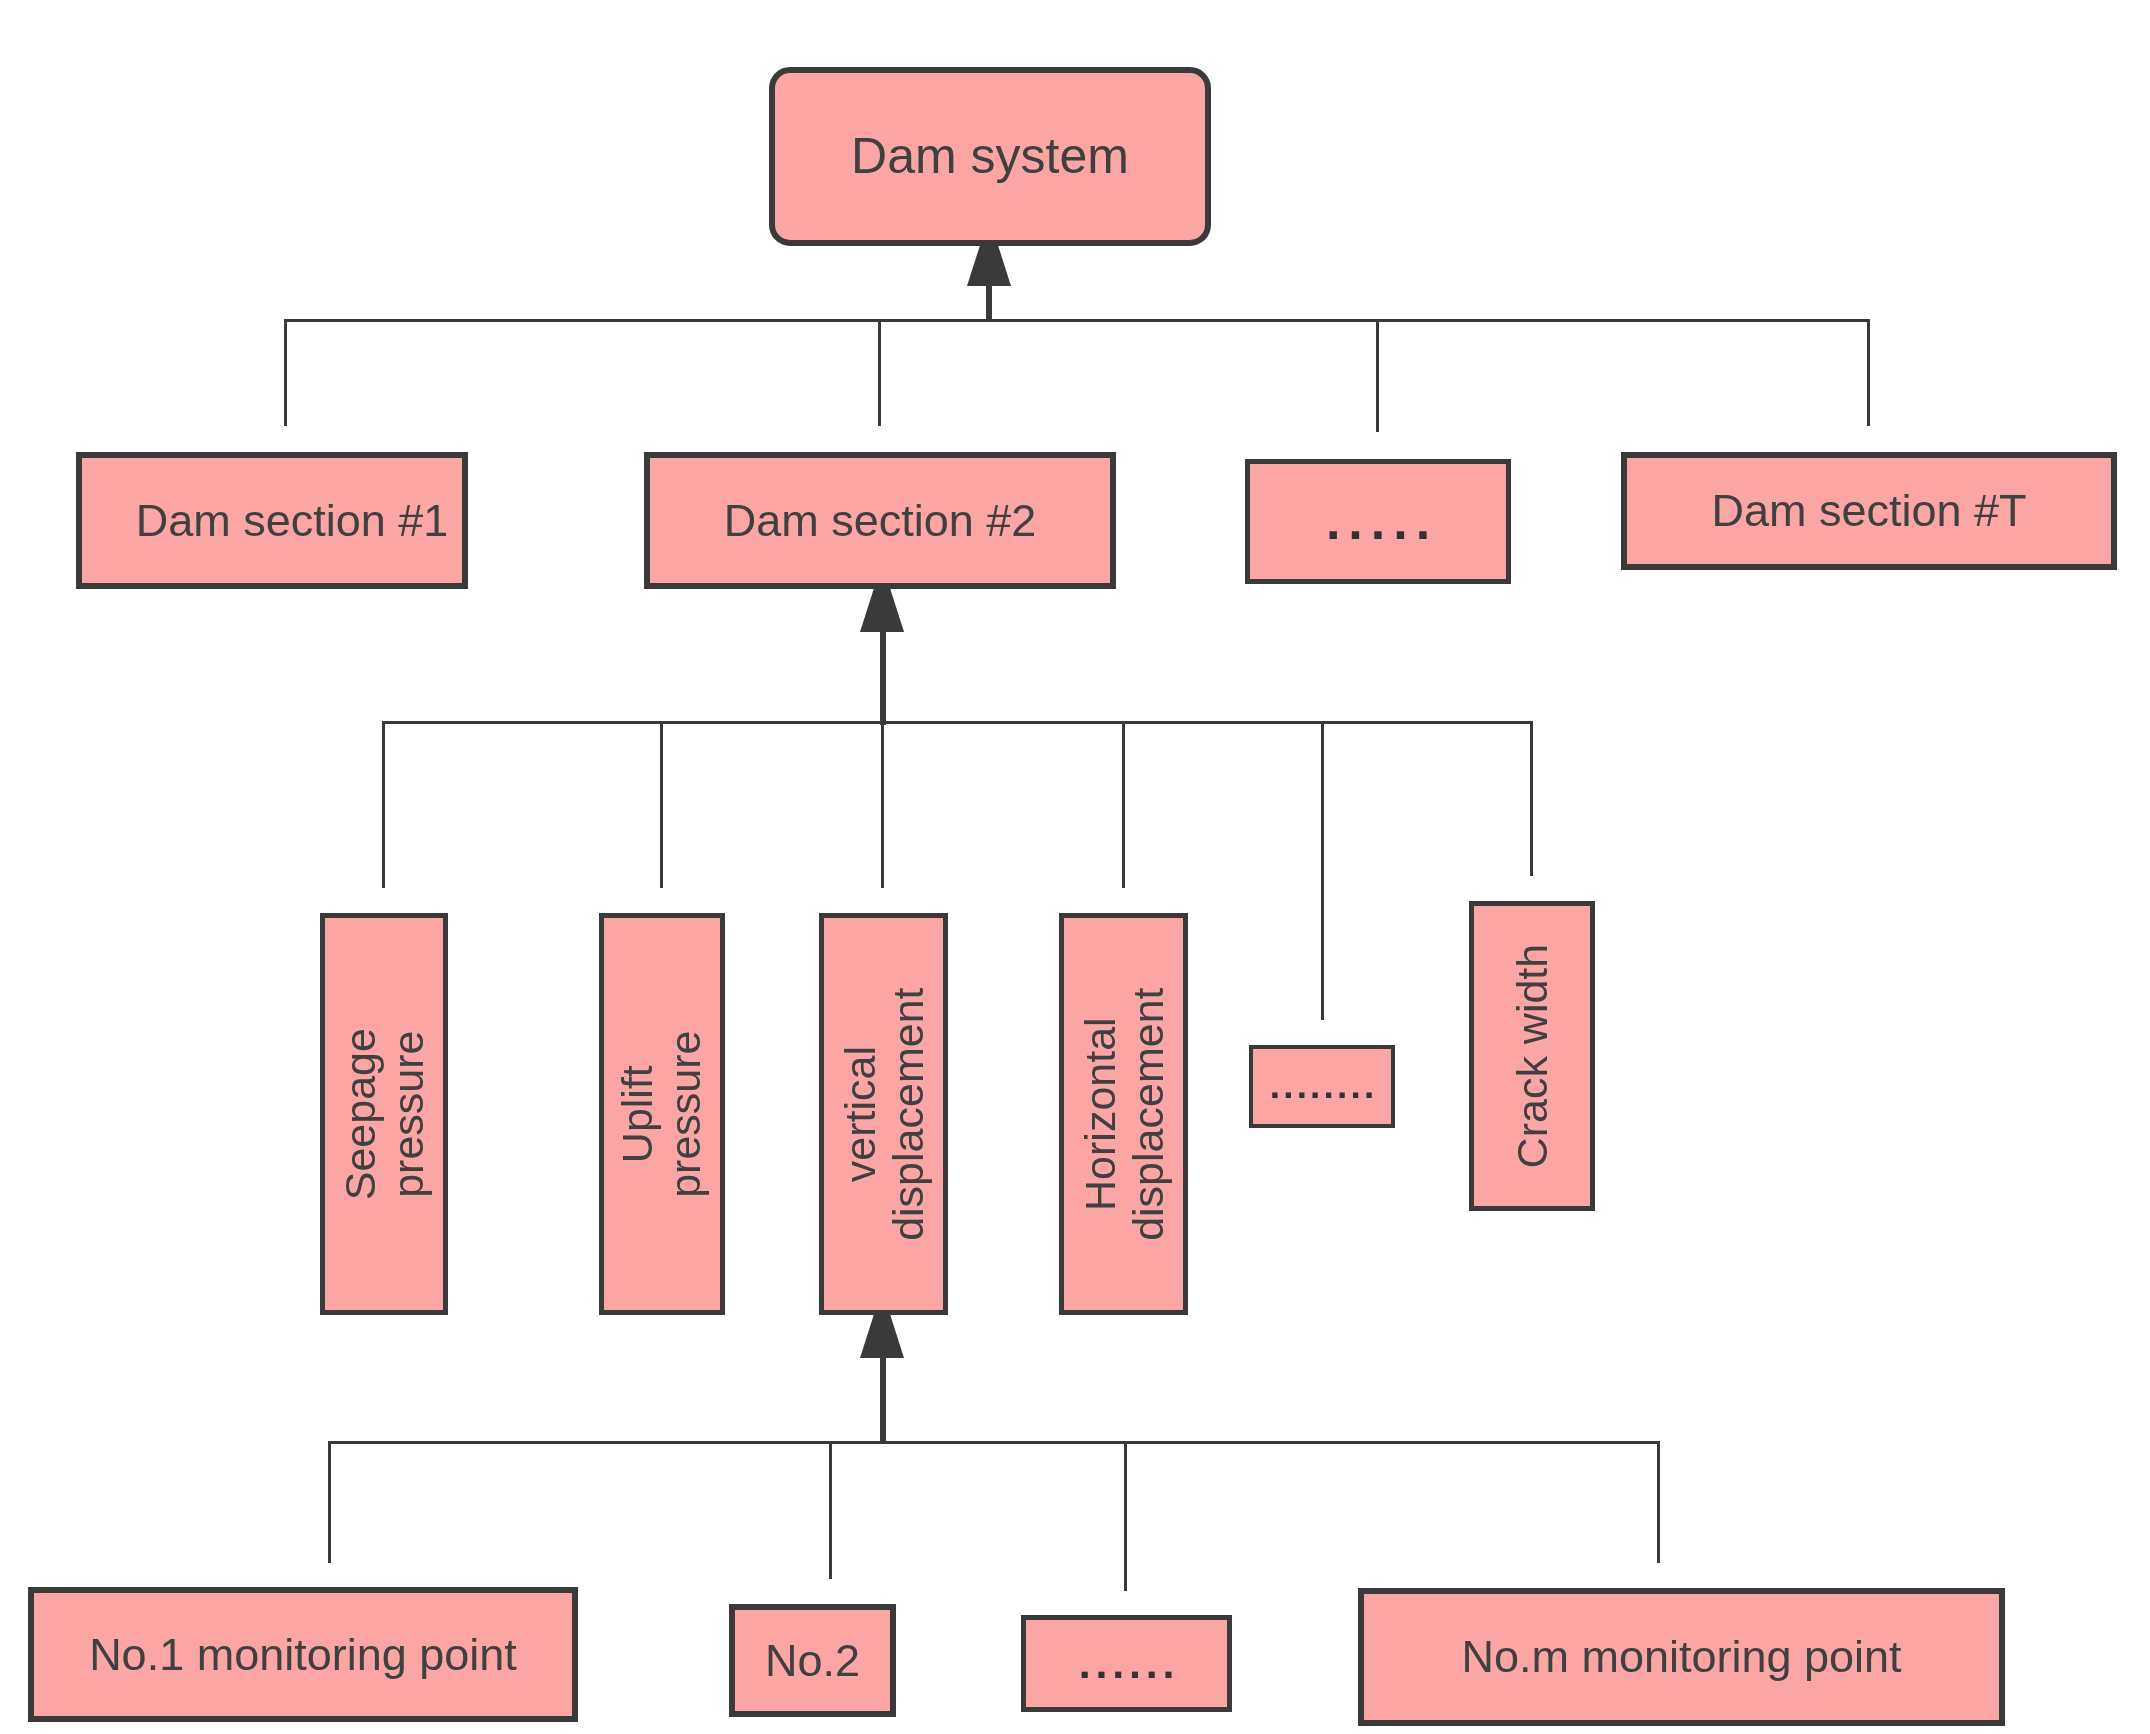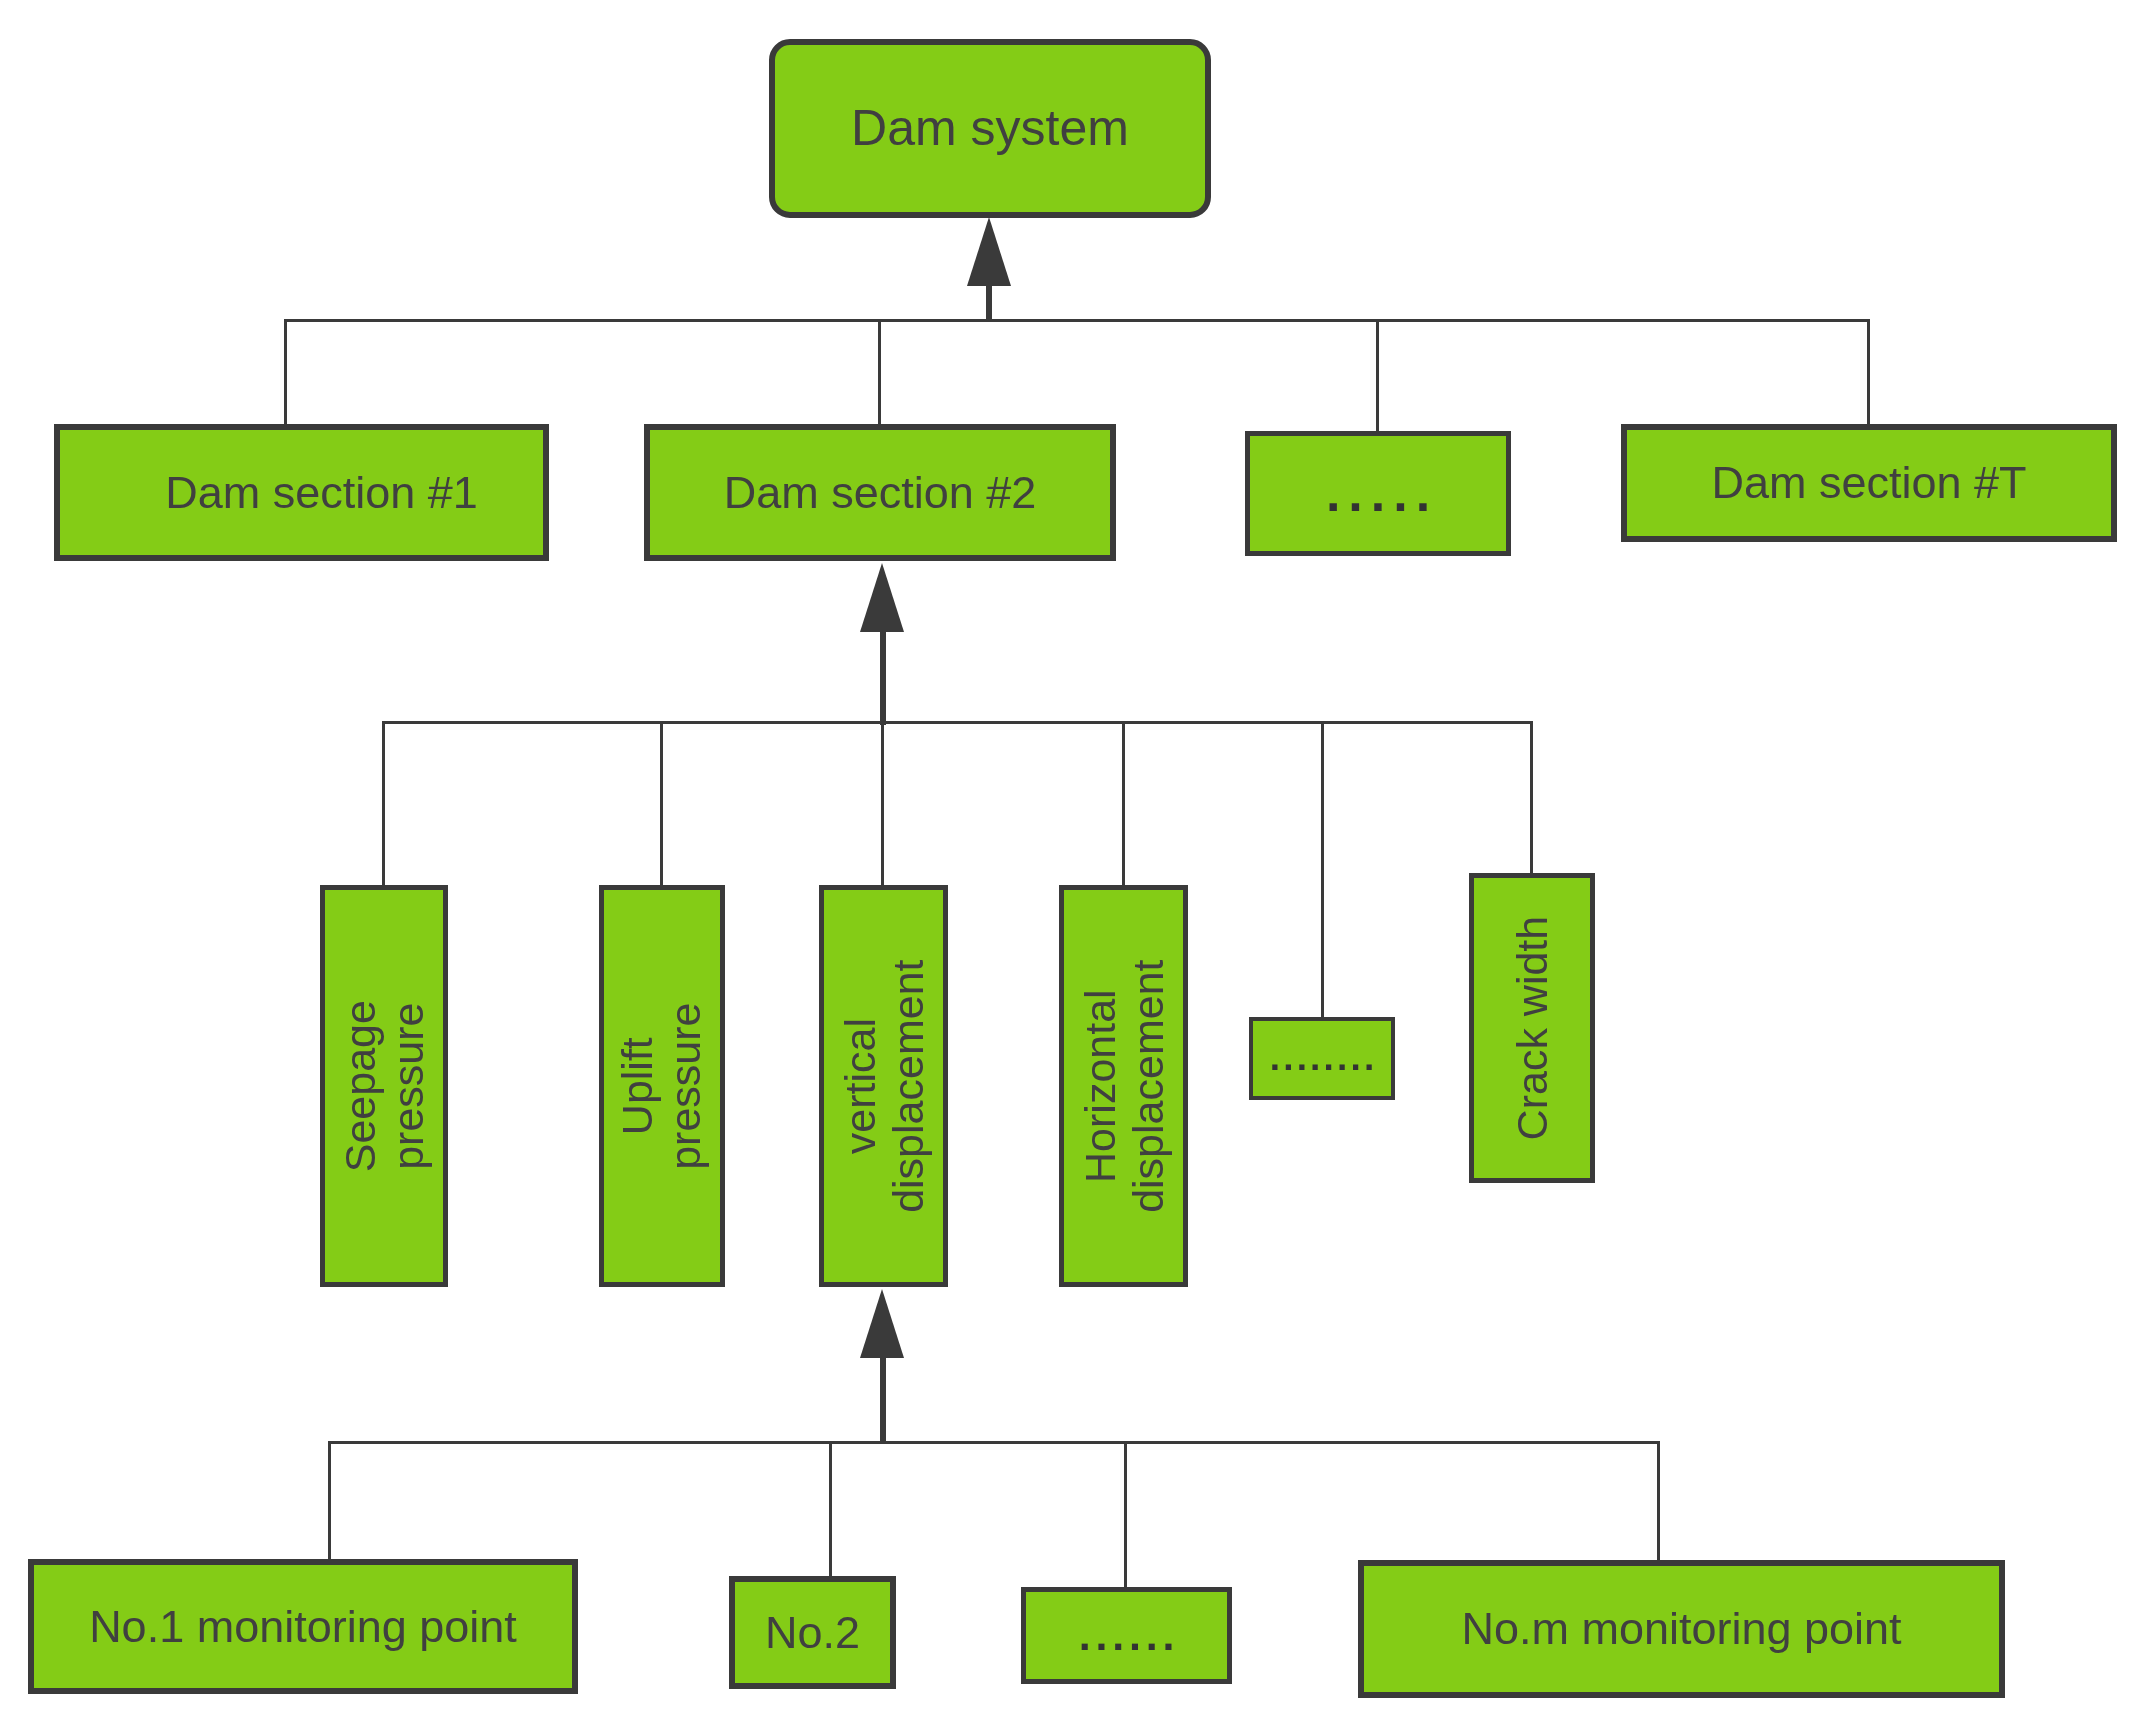--- a/index.html
+++ b/index.html
@@ -18,24 +18,25 @@
   }
   .hline,.vline{position:absolute;background:var(--line);}
   .arrow-head{
     position:absolute;width:0;height:0;
     border-left:22px solid transparent;
     border-right:22px solid transparent;
     border-bottom:69px solid var(--line);
   }
   .node{
     position:absolute;box-sizing:border-box;
-    background:#84cc16;border:6.4px solid var(--line);
+    background:#fca5a5;border:6.4px solid var(--line);
     display:flex;align-items:center;justify-content:center;
     font-size:45px;color:var(--text);text-align:center;
     line-height:1.1;
+    margin-top:28px;
   }
   .node.rounded{border-radius:21px;font-size:50px;}
   .node.b7{border-width:5.6px;}
   .node.b6{border-width:4.8px;}
   .dots{font-weight:700;color:#333;}
   .dots2{font-size:52px;letter-spacing:8px;text-indent:8px;}
   .dots3{font-size:37px;letter-spacing:3.2px;text-indent:3.2px;}
   .dots4{font-size:43px;letter-spacing:4.8px;text-indent:4.8px;}
   .vtext{
     transform:rotate(-90deg);
@@ -74,21 +75,21 @@
   <div class="vline" style="left:1124px;top:1441px;width:3.2px;height:150px;"></div>
   <div class="vline" style="left:1657px;top:1441px;width:3.2px;height:122px;"></div>
 
   <div class="vline" style="left:880px;top:1355px;width:5.6px;height:89px;"></div>
   <div class="arrow-head" style="left:860px;top:1289px;"></div>
 
   <div class="node rounded" style="left:769px;top:39px;width:442px;height:179px;">
     <span>Dam system</span>
   </div>
 
-  <div class="node" style="left:54px;top:424px;width:495px;height:137px;padding-left:40px;">
+  <div class="node" style="left:76px;top:424px;width:392px;height:137px;padding-left:40px;">
     <span>Dam section #1</span>
   </div>
   <div class="node" style="left:644px;top:424px;width:472px;height:137px;">
     <span>Dam section #2</span>
   </div>
   <div class="node b7" style="left:1245px;top:431px;width:266px;height:125px;">
     <span class="dots dots2">.....</span>
   </div>
   <div class="node" style="left:1621px;top:424px;width:496px;height:118px;">
     <span>Dam section #T</span>

